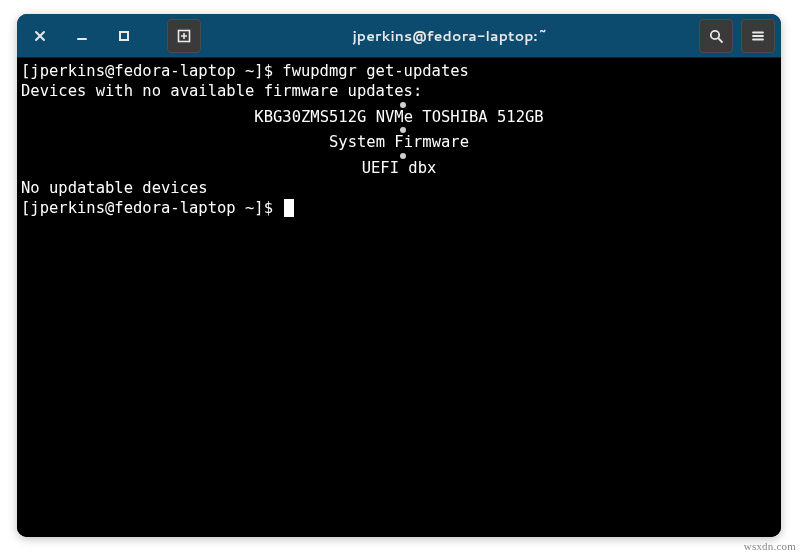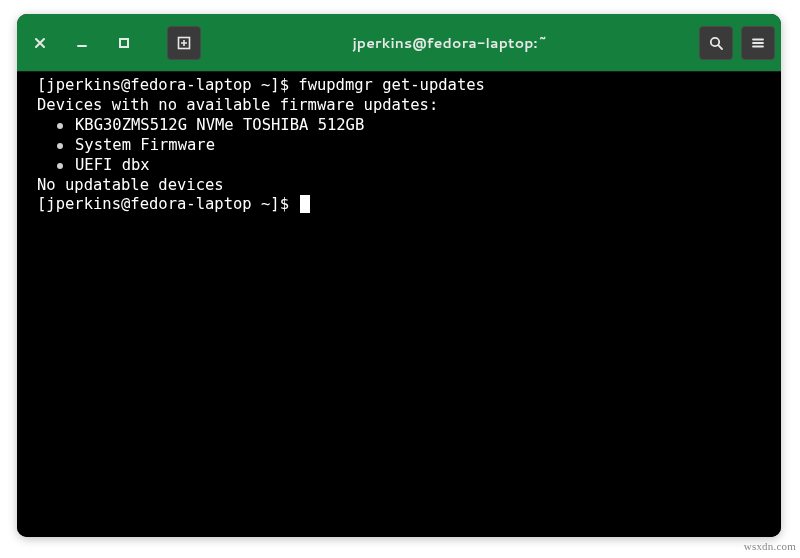--- a/index.html
+++ b/index.html
@@ -26,22 +26,22 @@
       width: 764px;
       height: 523px;
       background: #000000;
       border-radius: 10px;
       overflow: hidden;
       box-shadow: 0 2px 10px rgba(0,0,0,0.25);
       display: flex;
       flex-direction: column;
     }
     .titlebar {
-      height: 58px;
-      background: #15803d;
+      height: 44px;
+      background: #0c4a6e;
       display: flex;
       align-items: center;
       padding: 0 6px;
       gap: 8px;
       flex-shrink: 0;
       border-bottom: 1px solid #1a1a1a;
     }
     .tb-btn {
       width: 34px;
       height: 34px;
@@ -65,25 +65,25 @@
       font-weight: 700;
       letter-spacing: 0.2px;
     }
     .spacer-left { width: 10px; }
     .terminal {
       flex: 1;
       background: #000000;
       color: #ffffff;
       font-size: 15.5px;
       line-height: 1.28;
-      padding: 4px 20px;
+      padding: 4px 4px;
       white-space: pre;
     }
     .line { display: block; }
-    .bullet-line { display: flex; align-items: center; }
+    .bullet-line { display: flex; align-items: center; flex-direction: column; }
     .bullet {
       display: inline-block;
       width: 6px;
       height: 6px;
       background: #cfcfcf;
       border-radius: 50%;
       margin-left: 20px;
       margin-right: 12px;
       flex-shrink: 0;
     }

